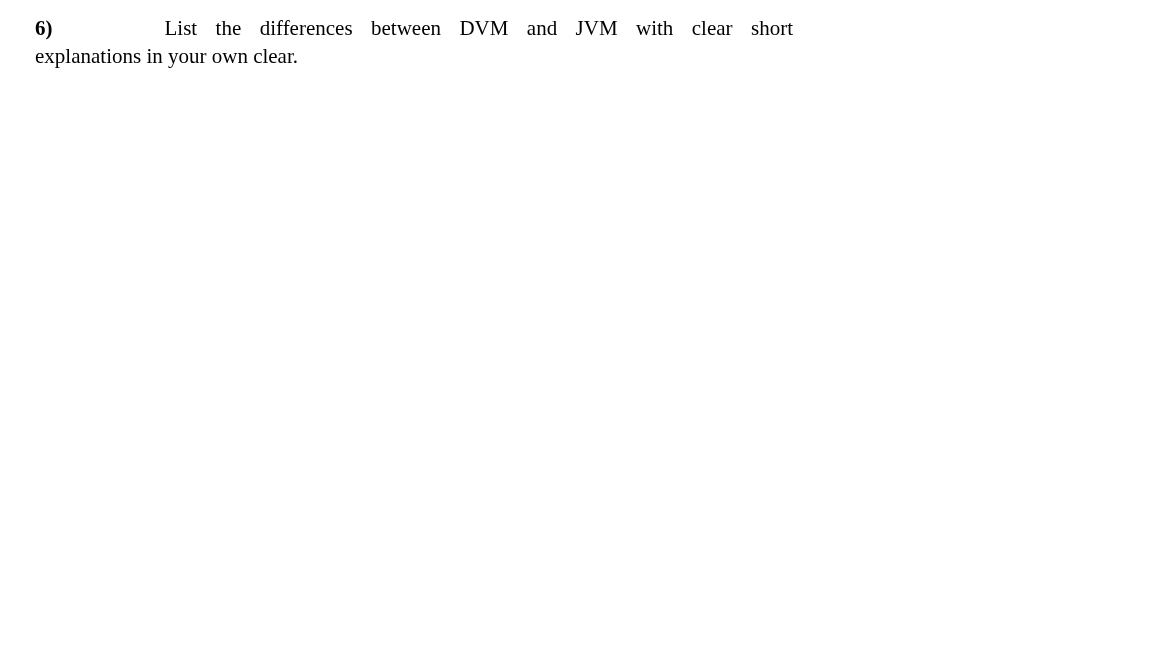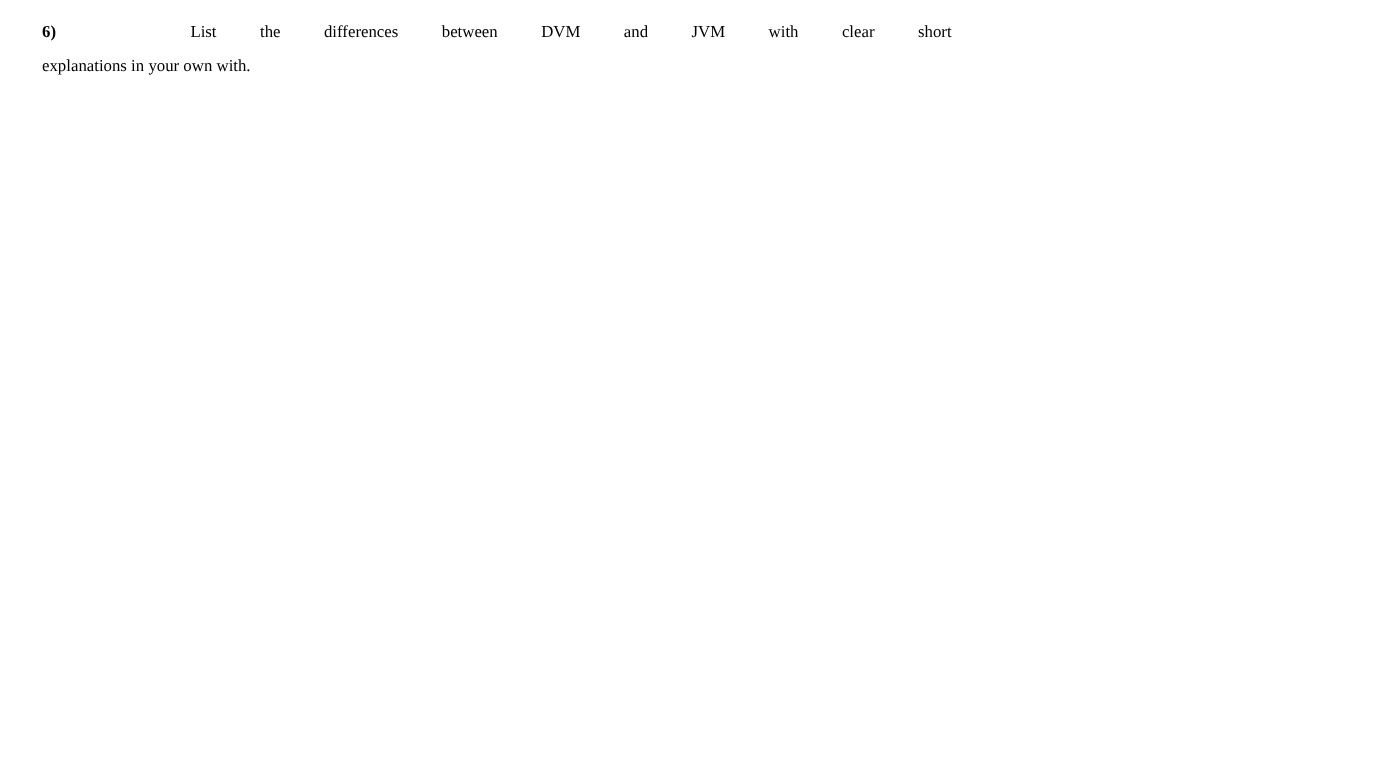--- a/index.html
+++ b/index.html
@@ -27,21 +27,21 @@
   .content-area {
     position: absolute;
     left: 35px;
     top: 14px;
     width: 758px;
   }
 
   .question-block {
     margin: 0;
     padding: 0;
-    font-size: 14px;
+    font-size: 21px;
     line-height: 28px;
     text-align: justify;
     text-justify: inter-word;
     color: #000000;
     
   }
 
   .question-block .marker {
     font-weight: bold;
   }
@@ -71,18 +71,18 @@
 </style>
 </head>
 <body>
 
 <div class="page">
 
   <div class="content-area">
 
     <p class="question-block">
       <span class="line-justified"><span class="marker">6)</span><span class="tab-gap"></span><span class="body-text">List the differences between DVM and JVM with clear short</span></span>
-        <span class="line-last body-text">explanations in your own with.</span>
+        <span class="line-last body-text">explanations in your own clear.</span>
     </p>
 
   </div>
 
 </div>
 
 </body></html>

